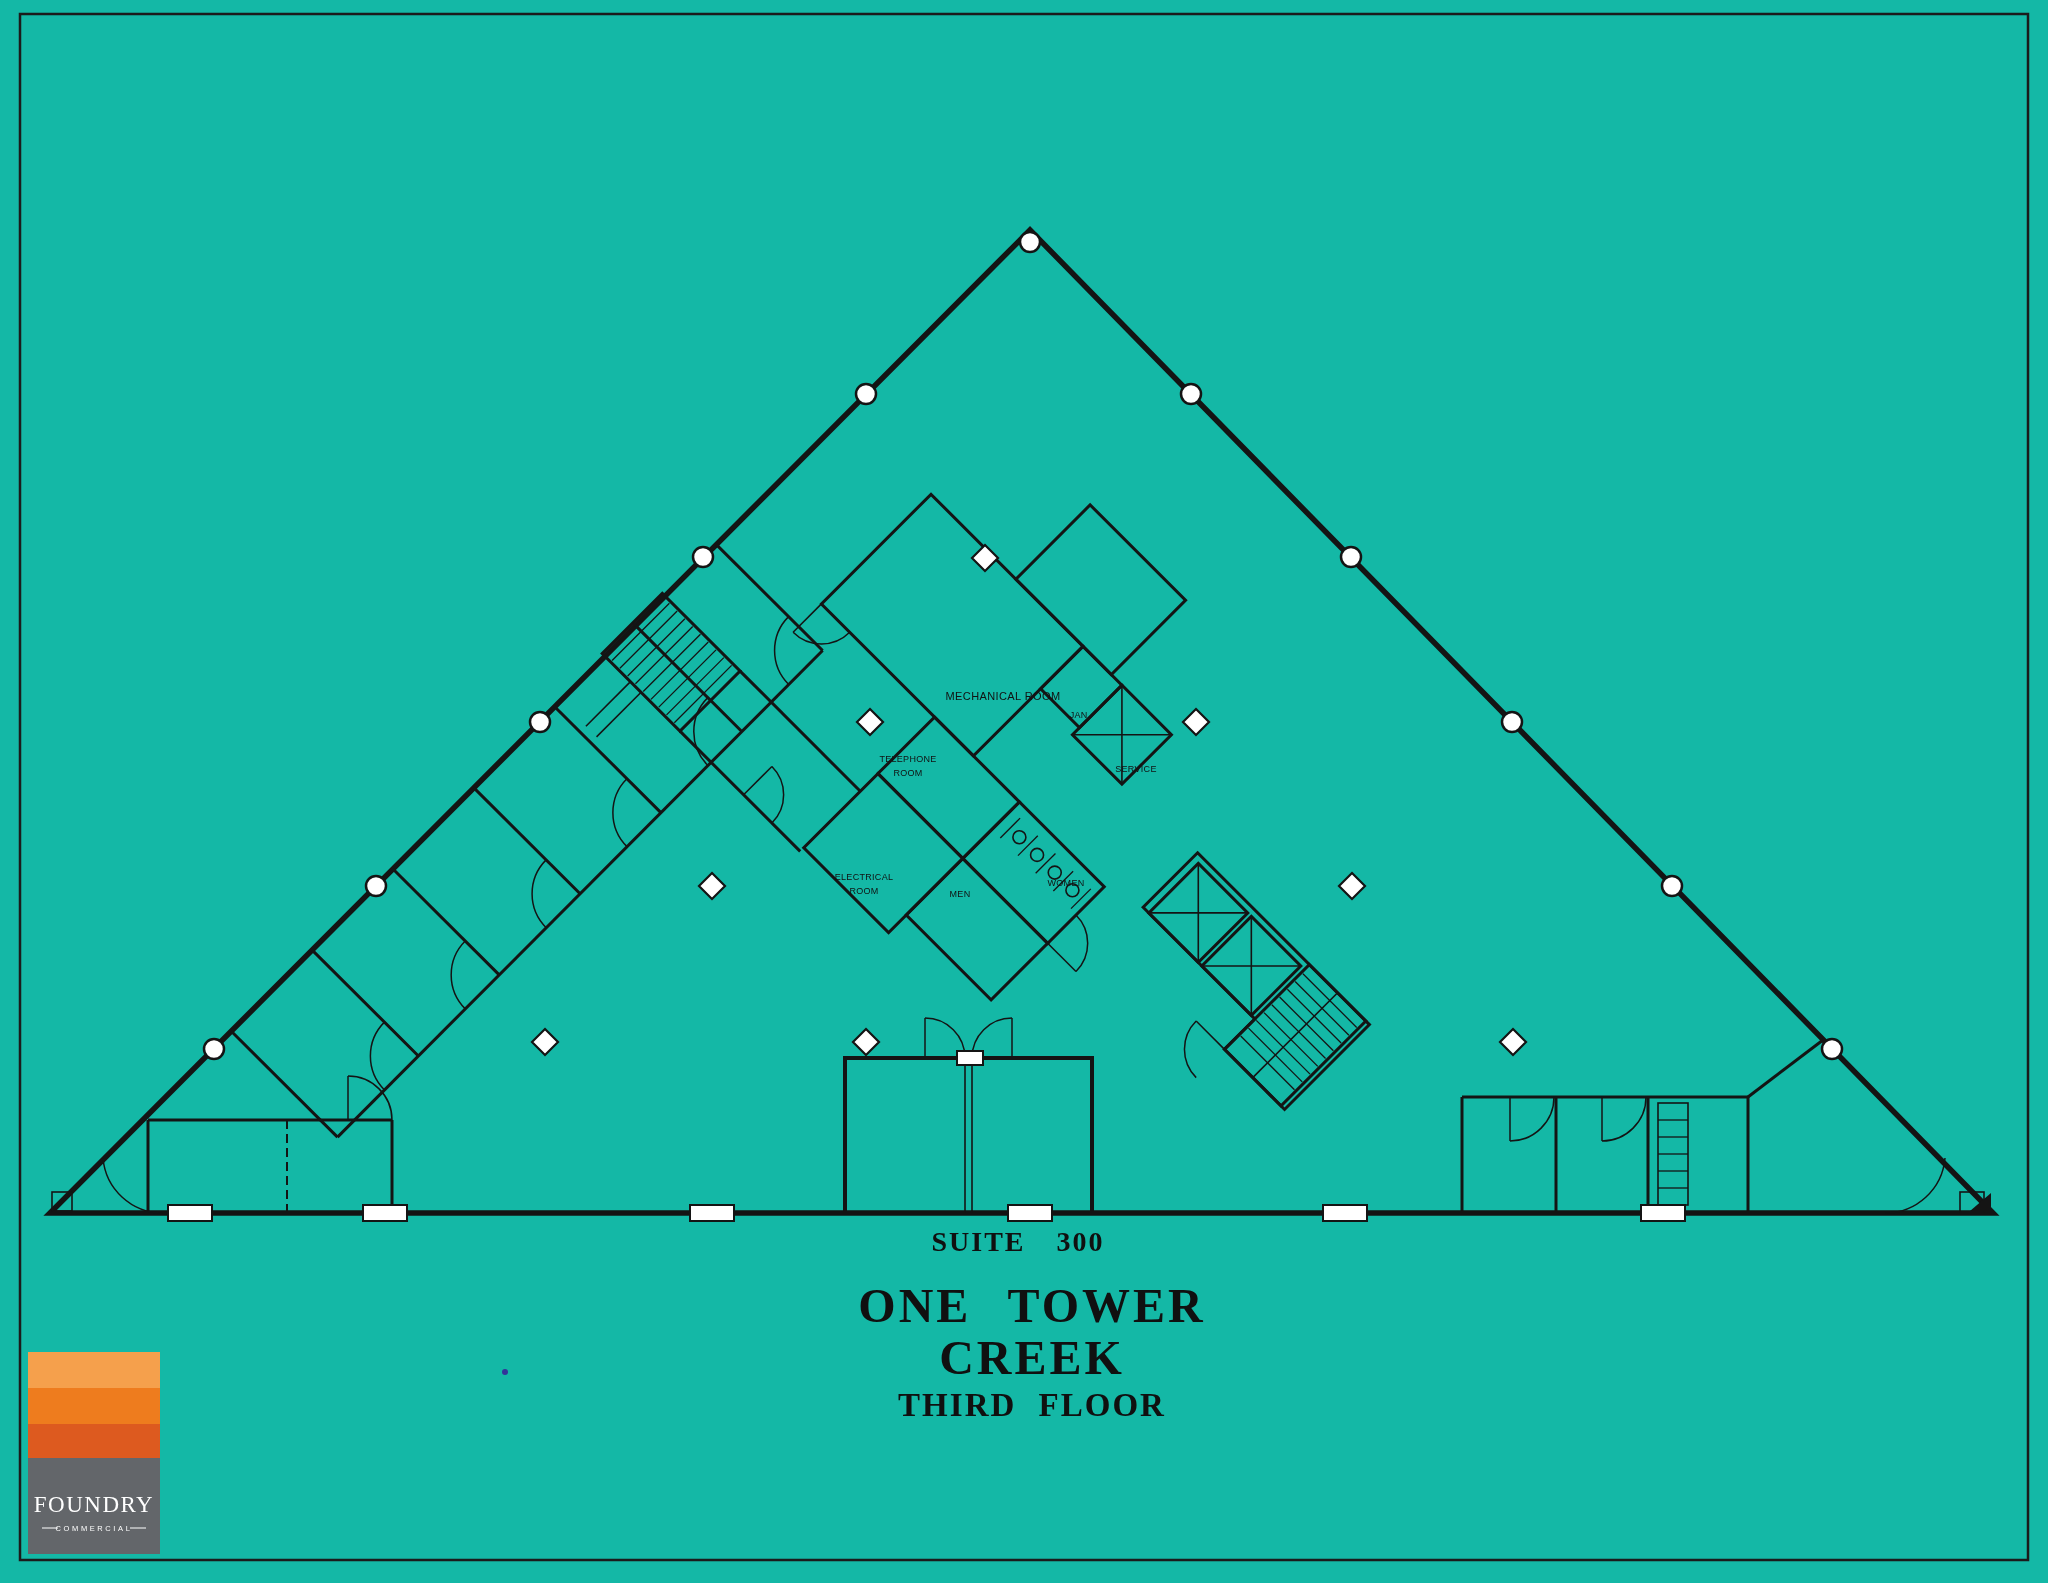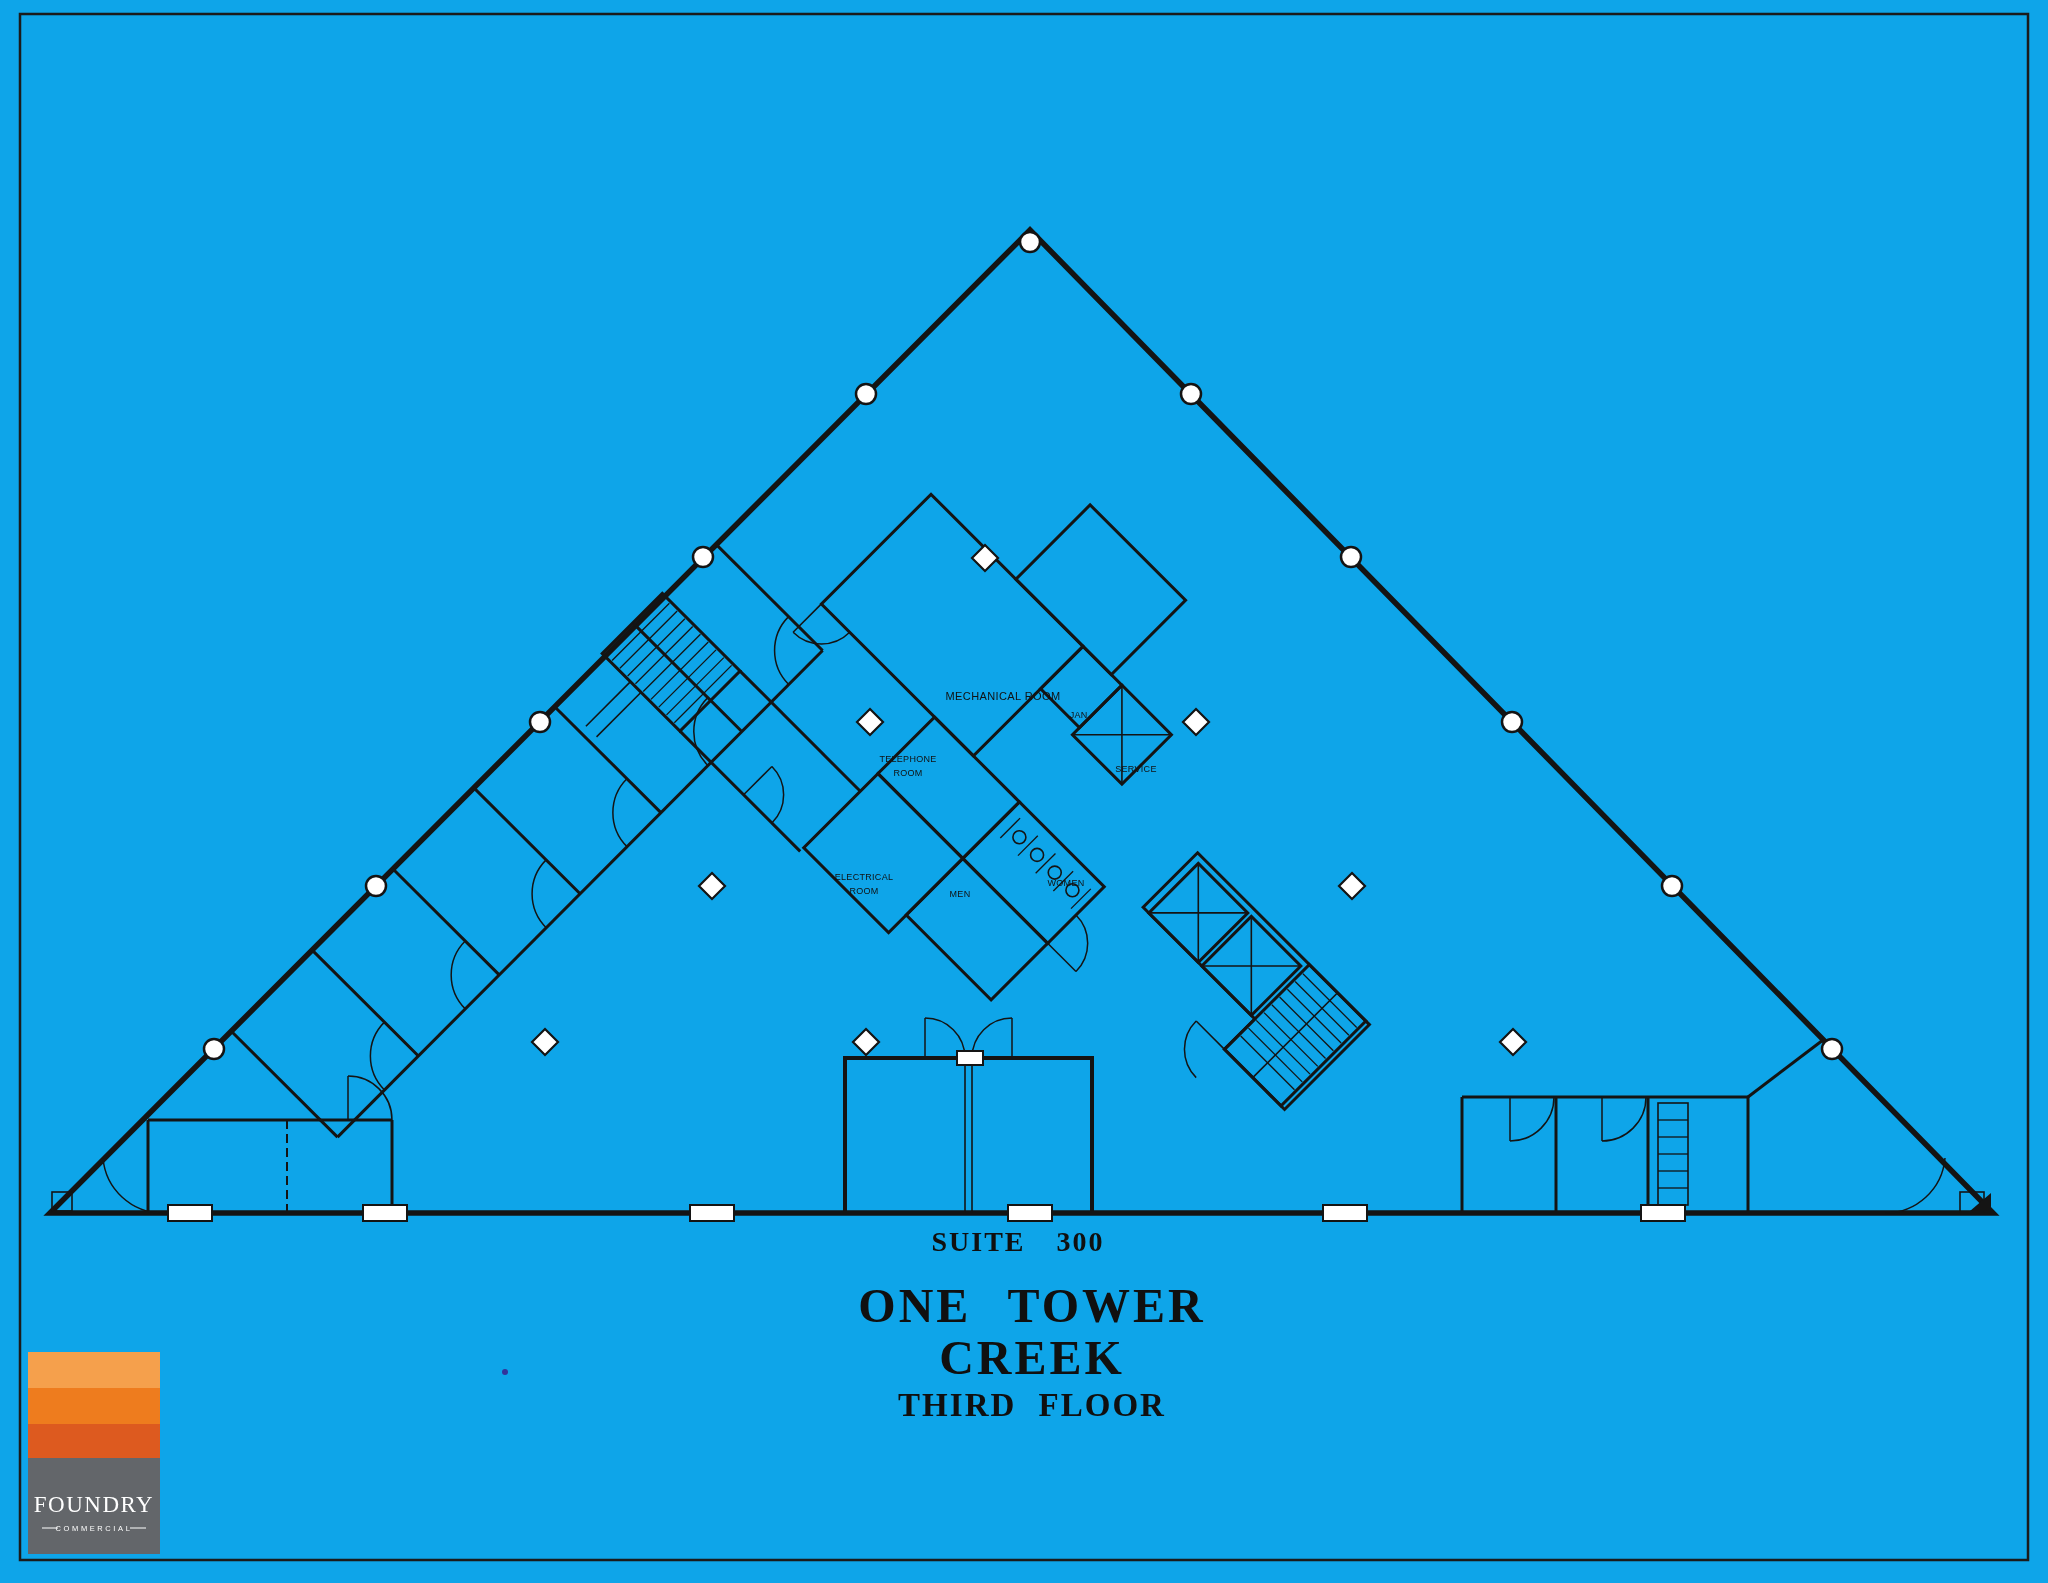--- a/index.html
+++ b/index.html
@@ -1,17 +1,17 @@
 <!DOCTYPE html>
 <html><head>
 <meta charset="utf-8">
 <style>
   html,body{margin:0;padding:0;background:#ffffff;}
   body{width:2048px;height:1583px;overflow:hidden;font-family:"Liberation Sans",sans-serif;}
-  .stage{position:relative;width:2048px;height:1583px;background:#0ea5e9;}
+  .stage{position:relative;width:2048px;height:1583px;background:#14b8a6;}
   svg{display:block;}
   .frame{fill:none;stroke:#1b1b1b;stroke-width:2.5;}
   .wall-heavy{fill:none;stroke:#141414;stroke-width:5.5;stroke-linejoin:miter;}
   .wall{fill:none;stroke:#141414;stroke-width:3;}
   .wall4{fill:none;stroke:#141414;stroke-width:4;}
   .wall-thin{fill:none;stroke:#141414;stroke-width:1.6;}
   .hatch{fill:none;stroke:#141414;stroke-width:1.3;}
   .arc{fill:none;stroke:#141414;stroke-width:1.5;}
   .dash{stroke-dasharray:9 5;stroke-width:2;}
   .col-circle{fill:#ffffff;stroke:#141414;stroke-width:2.5;}

